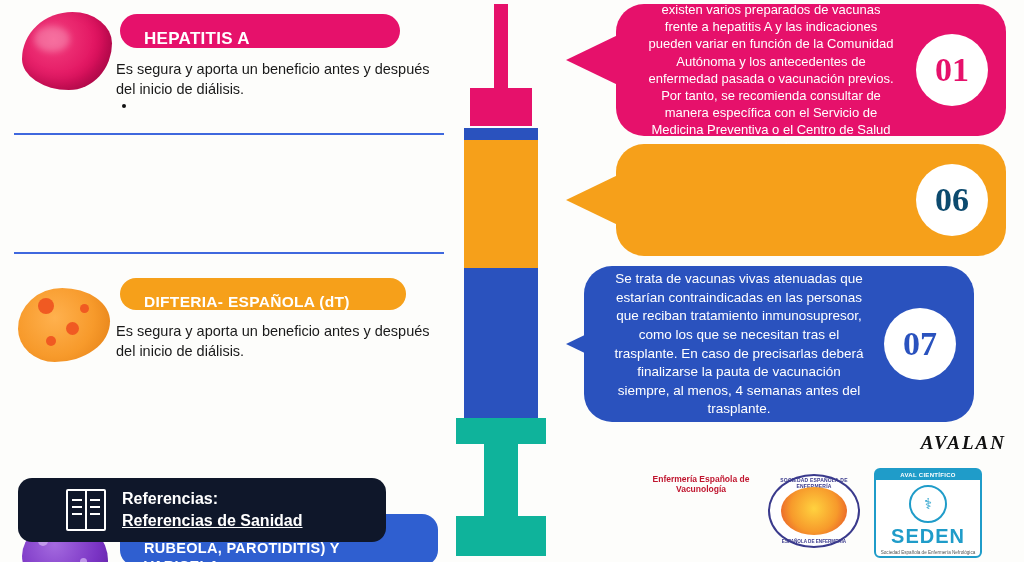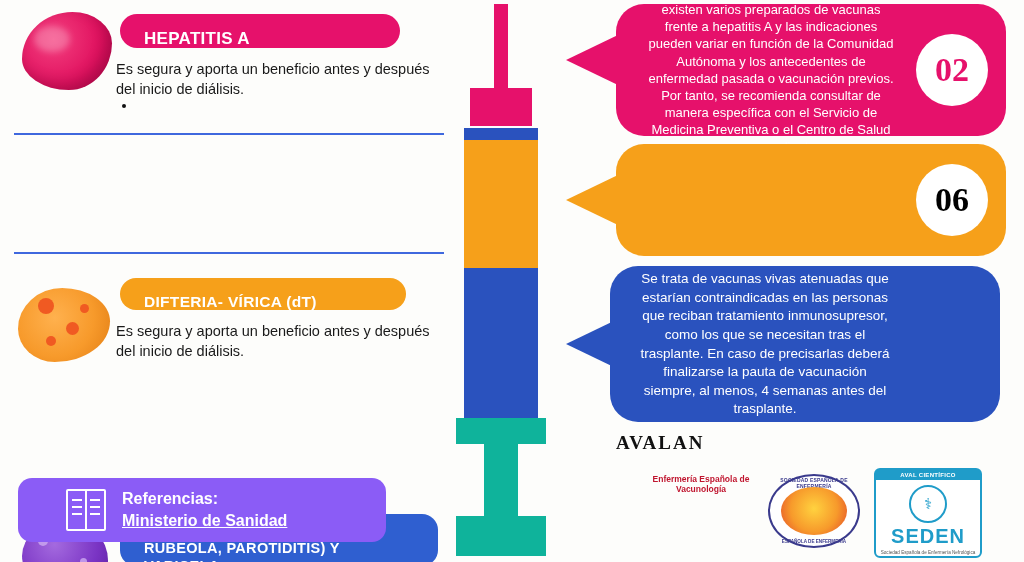--- a/index.html
+++ b/index.html
@@ -81,21 +81,21 @@
   .body-txt{
     position:absolute;color:#1a1a1a;font-size:14.5px;line-height:1.35;
   }
   .body-1{left:116px;top:56px;width:330px;}
   .body-2{left:116px;top:182px;width:330px;}
   .bullet-dot{position:absolute;left:122px;top:100px;width:4px;height:4px;background:#111;border-radius:50%;}
 
   
   .refbox{
     position:absolute;left:18px;top:478px;width:368px;height:64px;
-    background:#8b5cf6;border-radius:14px;display:flex;align-items:center;
+    background:#0f172a;border-radius:14px;display:flex;align-items:center;
   }
   .book-icon{
     position:relative;margin-left:48px;width:40px;height:42px;flex:none;
   }
   .book-icon .cover{
     position:absolute;inset:0;border:2.5px solid #fff;border-radius:2px;
   }
   .book-icon .spine{
     position:absolute;left:50%;top:2px;bottom:2px;width:2px;background:#fff;transform:translateX(-50%);
   }
@@ -135,34 +135,34 @@
   .arrow{
     position:absolute;width:0;height:0;
     border-top:26px solid transparent;border-bottom:26px solid transparent;
   }
 
   .c5{left:616px;top:4px;width:390px;height:132px;background:#e6116b;}
   .c5 .num{color:#e6116b;}
   .a5{left:566px;top:34px;border-right:54px solid #e6116b;}
 
   .c6{left:616px;top:144px;width:390px;height:112px;background:#f6a01a;}
-  .c6 .num{color:#000000;}
+  .c6 .num{color:#0c4a6e;}
   .c6 .txt{font-size:15px;line-height:1.45;}
   .a6{left:566px;top:174px;border-right:54px solid #f6a01a;}
 
-  .c7{left:610px;top:266px;width:390px;height:156px;background:#2a52be;}
+  .c7{left:584px;top:266px;width:390px;height:156px;background:#2a52be;}
   .c7 .num{color:#2a52be;}
   .c7 .txt{font-size:13.5px;line-height:1.38;}
   .a7{left:566px;top:318px;border-right:54px solid #2a52be;}
 
   
   .avalan{
-    position:absolute;left:616px;top:432px;width:390px;text-align:left;
+    position:absolute;left:616px;top:432px;width:390px;text-align:right;
     font-family:"Liberation Serif", serif;font-weight:bold;font-size:19px;
-    letter-spacing:2px;color:#111;
+    letter-spacing:2px;color:#111;font-style:italic;
   }
   .logos{position:absolute;left:616px;top:468px;width:390px;height:86px;}
   .logo{position:absolute;}
 
   .logo-aev{left:30px;top:2px;width:110px;height:84px;text-align:center;}
   .logo-aev .mark{
     font-family:"Liberation Serif", serif;font-style:italic;font-weight:bold;
     font-size:34px;color:#1f4fb5;line-height:1;
   }
   .logo-aev .nm{font-size:8.5px;color:#c0162f;font-weight:bold;line-height:1.18;margin-top:4px;}
@@ -211,21 +211,21 @@
 
     <div class="divider div-1"></div>
 
     <div class="row row-2">
       <div class="blob blob-orange">
         <span class="dot d1"></span>
           <span class="dot d2"></span>
           <span class="dot d3"></span>
           <span class="dot d4"></span>
       </div>
-      <div class="pill pill-orange">DIFTERIA- VÍRICA (dT)</div>
+      <div class="pill pill-orange">DIFTERIA- ESPAÑOLA (dT)</div>
       <div class="body-txt body-2">Es segura y aporta un beneficio antes y después del inicio de diálisis.</div>
     </div>
 
     <div class="divider div-2"></div>
 
     <div class="row row-3">
       <div class="blob blob-purple">
         <span class="sp s1"></span>
           <span class="sp s2"></span>
           <span class="sp s4"></span>
@@ -240,54 +240,55 @@
           <span class="spine"></span>
         <span class="ln l1"></span>
           <span class="ln l2"></span>
           <span class="ln l3"></span>
         <span class="ln r1"></span>
           <span class="ln r2"></span>
           <span class="ln r3"></span>
       </div>
       <div class="reftext">
         <div>Referencias:</div>
-        <div class="u">Ministerio de Sanidad</div>
+        <div class="u">Referencias de Sanidad</div>
       </div>
     </div>
   </div>
 
   <div class="syringe">
     <div class="needle"></div>
     <div class="plunger-head"></div>
     <div class="seg-blue-top"></div>
     <div class="seg-orange"></div>
     <div class="seg-blue"></div>
     <div class="flange-a"></div>
     <div class="stem"></div>
     <div class="flange-b"></div>
   </div>
 
   <div class="arrow a5"></div>
   <div class="callout c5">
     <div class="txt">
       <span>Tipo de vacuna </span><b>inactivada</b><span>. A día de hoy existen varios preparados de vacunas frente a hepatitis A y las indicaciones pueden variar en función de la Comunidad Autónoma y los antecedentes de enfermedad pasada o vacunación previos. Por tanto, se recomienda consultar de manera específica con el Servicio de Medicina Preventiva o el Centro de Salud correspondiente.</span>
     </div>
-    <div class="num">02</div>
+    <div class="num">01</div>
   </div>
 
   <div class="arrow a6"></div>
   <div class="callout c6">
     <div class="num">06</div>
   </div>
 
   <div class="arrow a7"></div>
   <div class="callout c7">
     <div class="txt">
       <span></span><b></b><span>Se trata de vacunas vivas atenuadas que estarían contraindicadas en las personas que reciban tratamiento inmunosupresor, como los que se necesitan tras el trasplante. En caso de precisarlas deberá finalizarse la pauta de vacunación siempre, al menos, 4 semanas antes del trasplante.</span>
     </div>
+    <div class="num">07</div>
   </div>
 
   <div class="avalan">AVALAN</div>
 
   <div class="logos">
 
     <div class="logo logo-aev">
       <div class="nm">Enfermería Española de Vacunología</div>
     </div>
 

